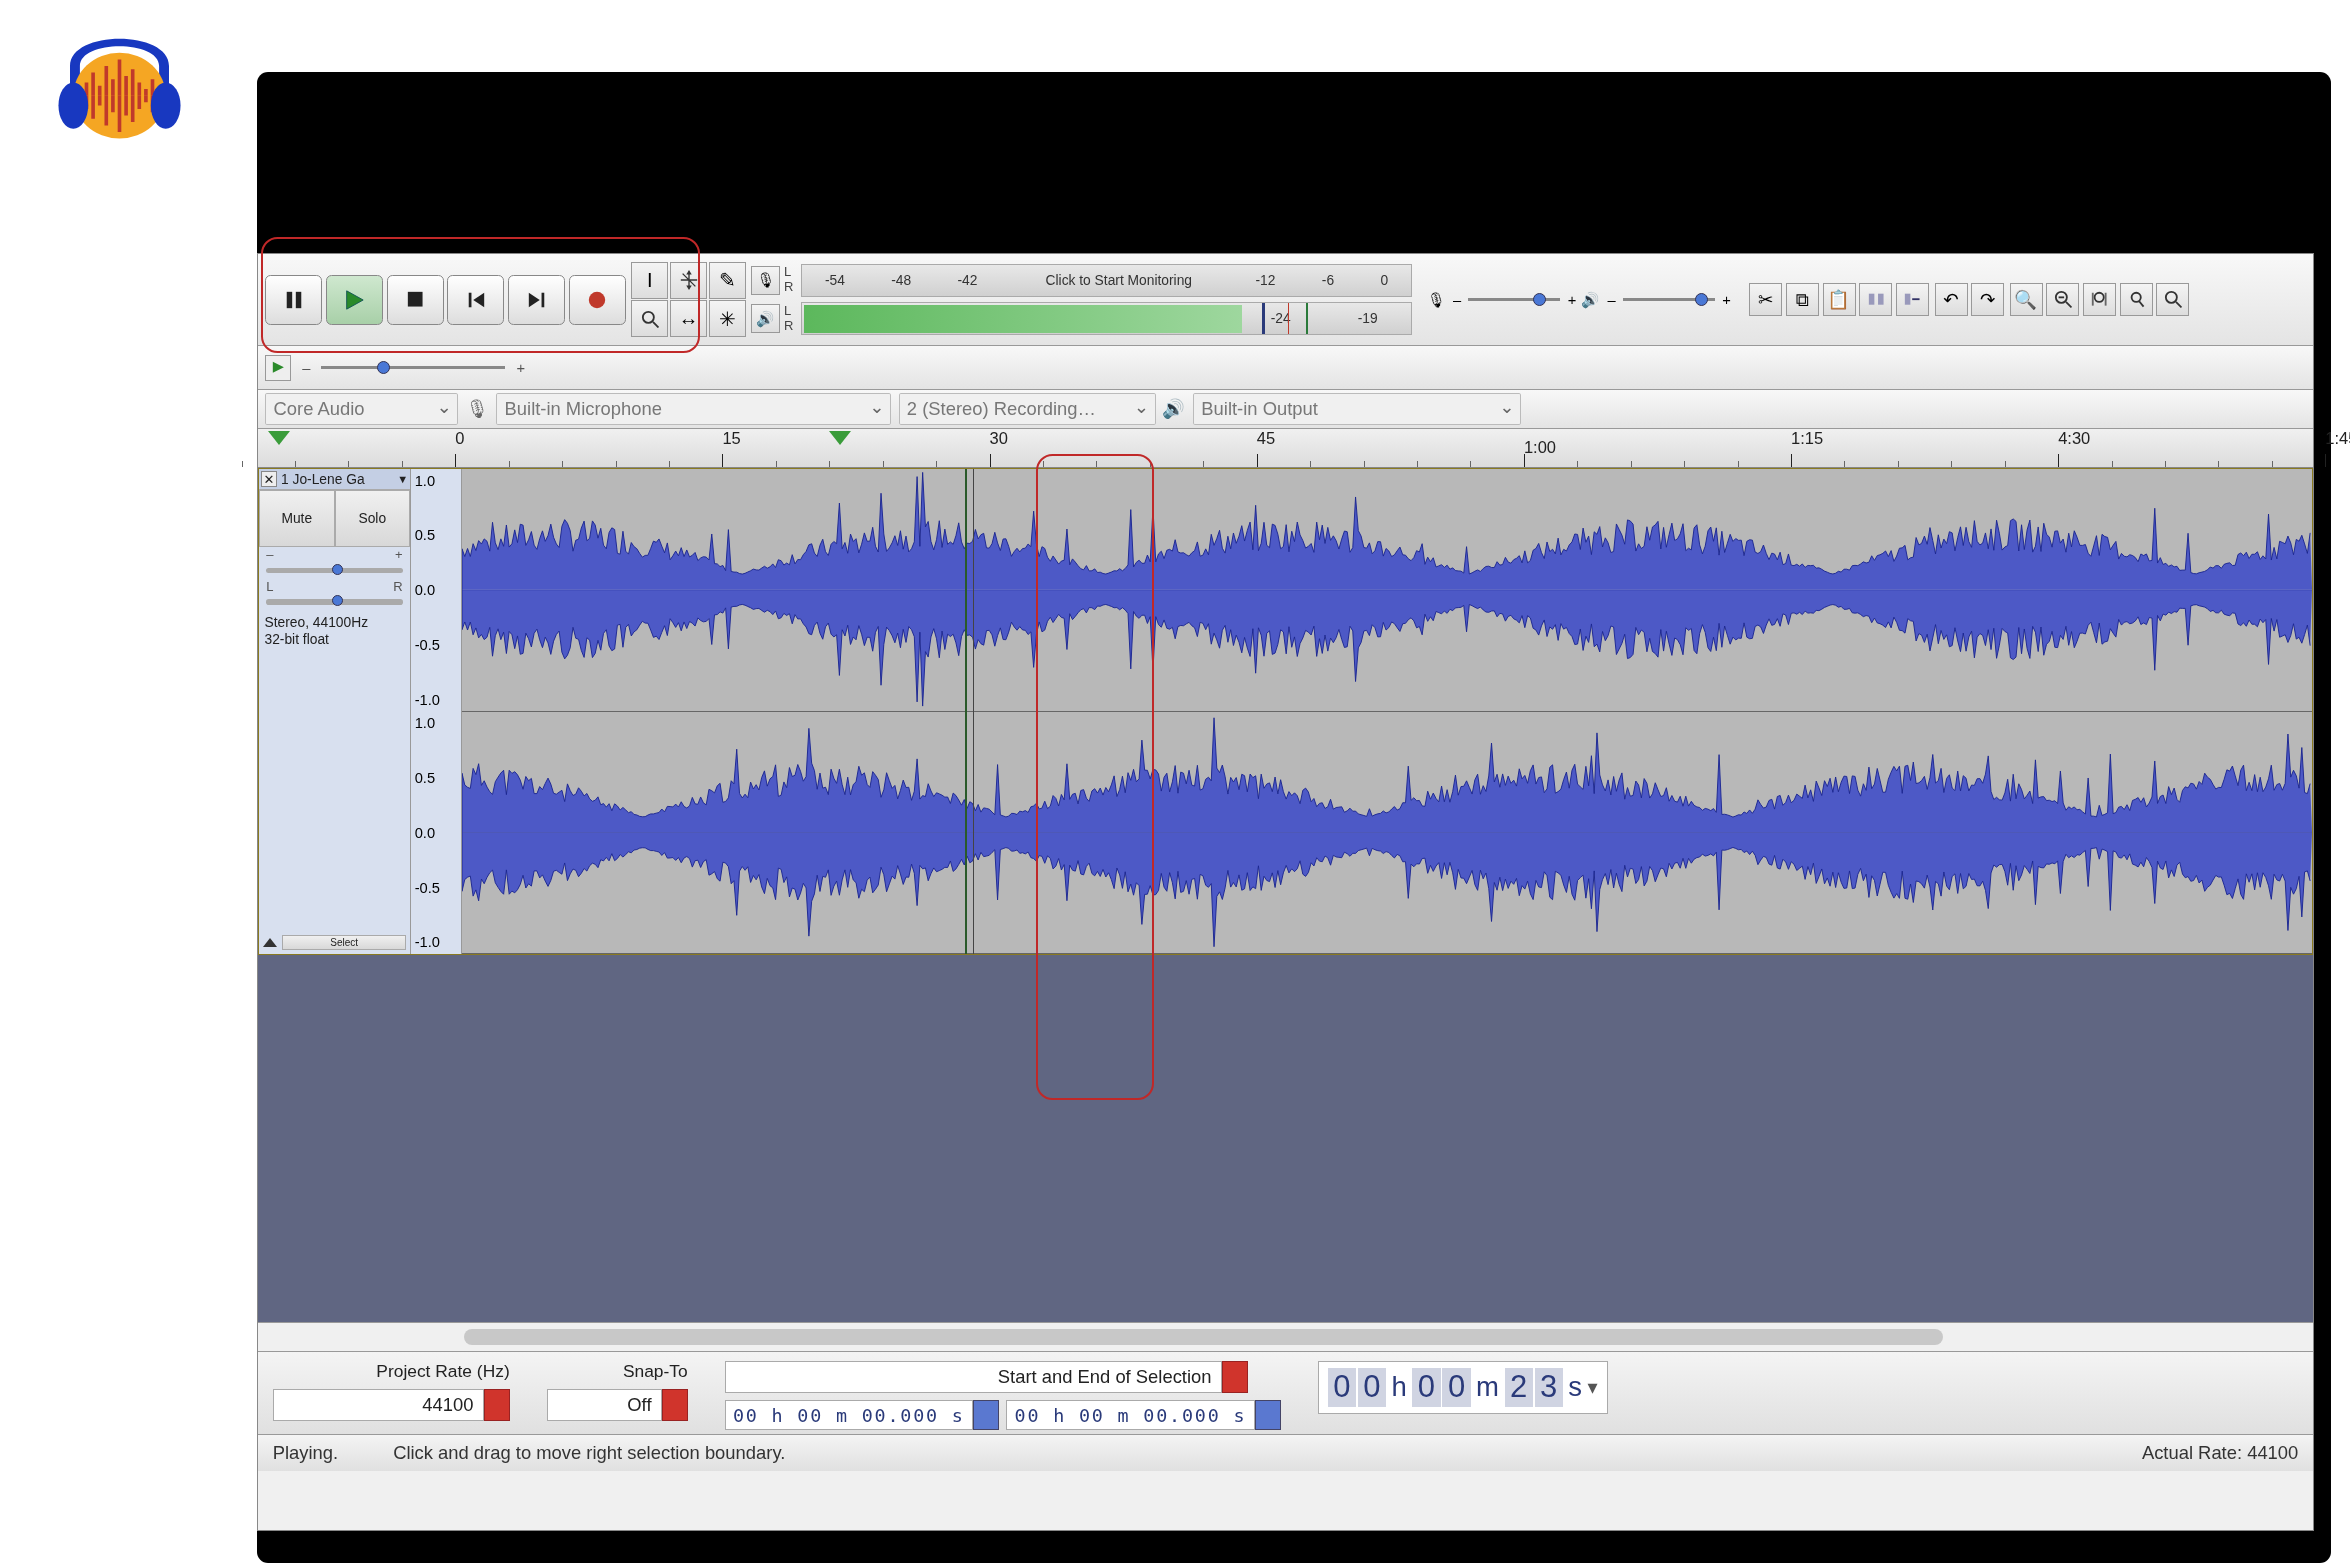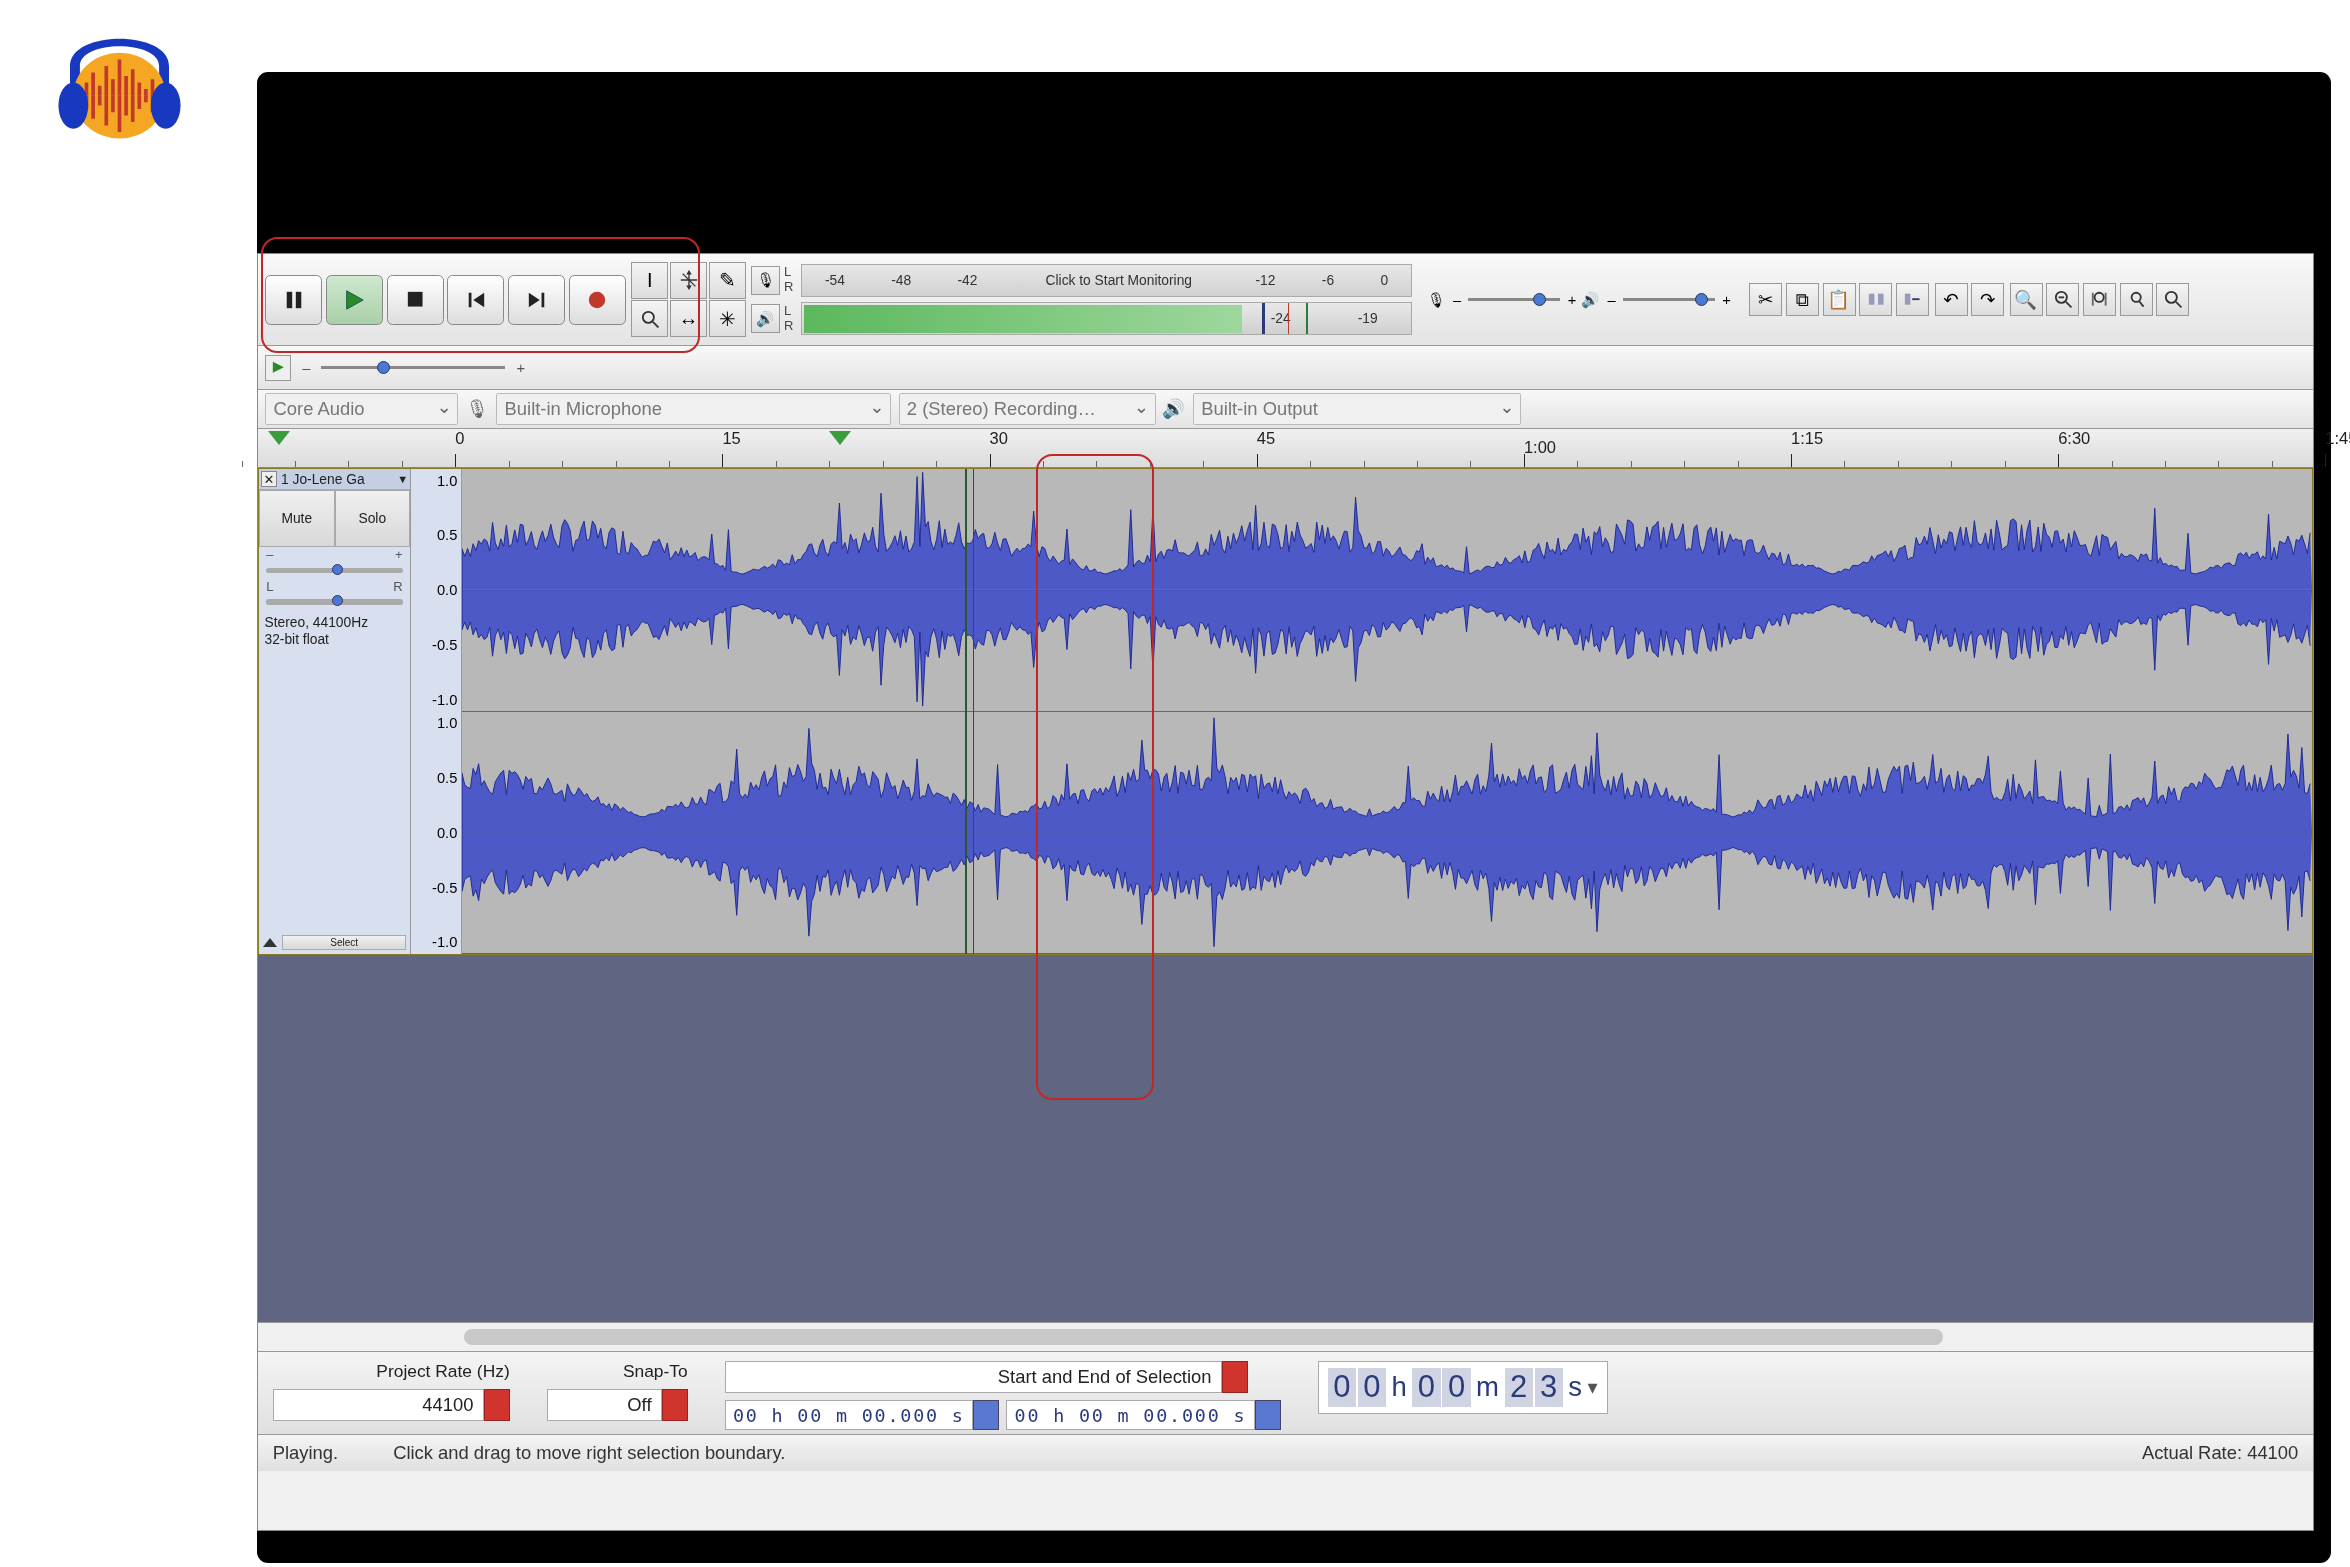--- a/index.html
+++ b/index.html
@@ -60,21 +60,21 @@
 .tp-slider { margin:5.5px 7.3px; height:5.5px; background:#aaa; position:relative; border-radius:2.8px; }
 .tp-slider .k { width:11px;height:11px;border-radius:50%;background:#4a78d6;border:0.9px solid #335;position:absolute;top:-3.7px; }
 .tp-lr { display:flex;justify-content:space-between;padding:0 7.3px;font-size:13px;color:#555; }
 .tp-info { padding:3.7px 5.5px; font-size:13.8px; line-height:1.25; }
 .tp-foot { margin-top:auto; display:flex; align-items:center; padding:3.7px; gap:5.5px; }
 .tp-tri { width:0;height:0;border-left:7.3px solid transparent;border-right:7.3px solid transparent;border-bottom:9.2px solid #333; }
 .tp-sel { flex:1; background:linear-gradient(#f0f0f0,#d8d8d8); border:0.9px solid #aaa; font-size:10px; text-align:center; padding:1px; cursor:pointer; }
 
 .track-wave-wrap { flex:1; display:flex; }
 .amp-scale { width:51px; background:#d8e0ef; border-right:0.9px solid #999; display:flex;flex-direction:column; font-size:14.7px; }
-.amp-col { flex:1; display:flex;flex-direction:column; justify-content:space-between; padding:3.7px 3.7px; text-align:right; }
+.amp-col { flex:1; display:flex;flex-direction:column; justify-content:space-between; padding:3.7px 3.7px; }
 .wave-stack { flex:1; display:flex; flex-direction:column; position:relative; }
 .wave-ch { flex:1; background:#b8b8b8; position:relative; border-bottom:1.8px solid #666; }
 .wave-ch:last-child { border-bottom:none; }
 .wave-mid { position:absolute; left:0; right:0; top:50%; height:0.9px; background:#888; }
 .wave-svg { position:absolute; inset:0; }
 .playhead-line { position:absolute; top:0; bottom:0; width:1.8px; background:#2a5a2a; }
 
 
 .hscroll { height:29px; background:#f0f0f0; border-top:0.9px solid #999; position:relative; }
 .hscroll-thumb { position:absolute; top:5.5px; height:16.5px; border-radius:8.3px; background:#c8c8c8; }
@@ -340,21 +340,21 @@
       <div style="position: absolute; left: 59%; bottom: 0px; width: 0.9px; height: 6.4px; background: rgb(102, 102, 102);"></div>
       <div style="position: absolute; left: 56.4%; bottom: 0px; width: 0.9px; height: 6.4px; background: rgb(102, 102, 102);"></div>
       <div style="position: absolute; left: 53.8%; bottom: 0px; width: 0.9px; height: 6.4px; background: rgb(102, 102, 102);"></div>
       <div style="position: absolute; left: 51.2%; bottom: 0px; width: 0.9px; height: 6.4px; background: rgb(102, 102, 102);"></div>
       <div class="tl-tick" style="left: 74.6%;">1:15</div>
       <div style="position: absolute; left: 74.6%; bottom: 0px; width: 0.9px; height: 13px; background: rgb(34, 34, 34);"></div>
       <div style="position: absolute; left: 72%; bottom: 0px; width: 0.9px; height: 6.4px; background: rgb(102, 102, 102);"></div>
       <div style="position: absolute; left: 69.4%; bottom: 0px; width: 0.9px; height: 6.4px; background: rgb(102, 102, 102);"></div>
       <div style="position: absolute; left: 66.8%; bottom: 0px; width: 0.9px; height: 6.4px; background: rgb(102, 102, 102);"></div>
       <div style="position: absolute; left: 64.2%; bottom: 0px; width: 0.9px; height: 6.4px; background: rgb(102, 102, 102);"></div>
-      <div class="tl-tick" style="left: 87.6%;">6:30</div>
+      <div class="tl-tick" style="left: 87.6%;">4:30</div>
       <div style="position: absolute; left: 87.6%; bottom: 0px; width: 0.9px; height: 13px; background: rgb(34, 34, 34);"></div>
       <div style="position: absolute; left: 85%; bottom: 0px; width: 0.9px; height: 6.4px; background: rgb(102, 102, 102);"></div>
       <div style="position: absolute; left: 82.4%; bottom: 0px; width: 0.9px; height: 6.4px; background: rgb(102, 102, 102);"></div>
       <div style="position: absolute; left: 79.8%; bottom: 0px; width: 0.9px; height: 6.4px; background: rgb(102, 102, 102);"></div>
       <div style="position: absolute; left: 77.2%; bottom: 0px; width: 0.9px; height: 6.4px; background: rgb(102, 102, 102);"></div>
       <div class="tl-tick" style="left: 100.6%;">1:45</div>
       <div style="position: absolute; left: 100.6%; bottom: 0px; width: 0.9px; height: 13px; background: rgb(34, 34, 34);"></div>
       <div style="position: absolute; left: 98%; bottom: 0px; width: 0.9px; height: 6.4px; background: rgb(102, 102, 102);"></div>
       <div style="position: absolute; left: 95.4%; bottom: 0px; width: 0.9px; height: 6.4px; background: rgb(102, 102, 102);"></div>
       <div style="position: absolute; left: 92.8%; bottom: 0px; width: 0.9px; height: 6.4px; background: rgb(102, 102, 102);"></div>

